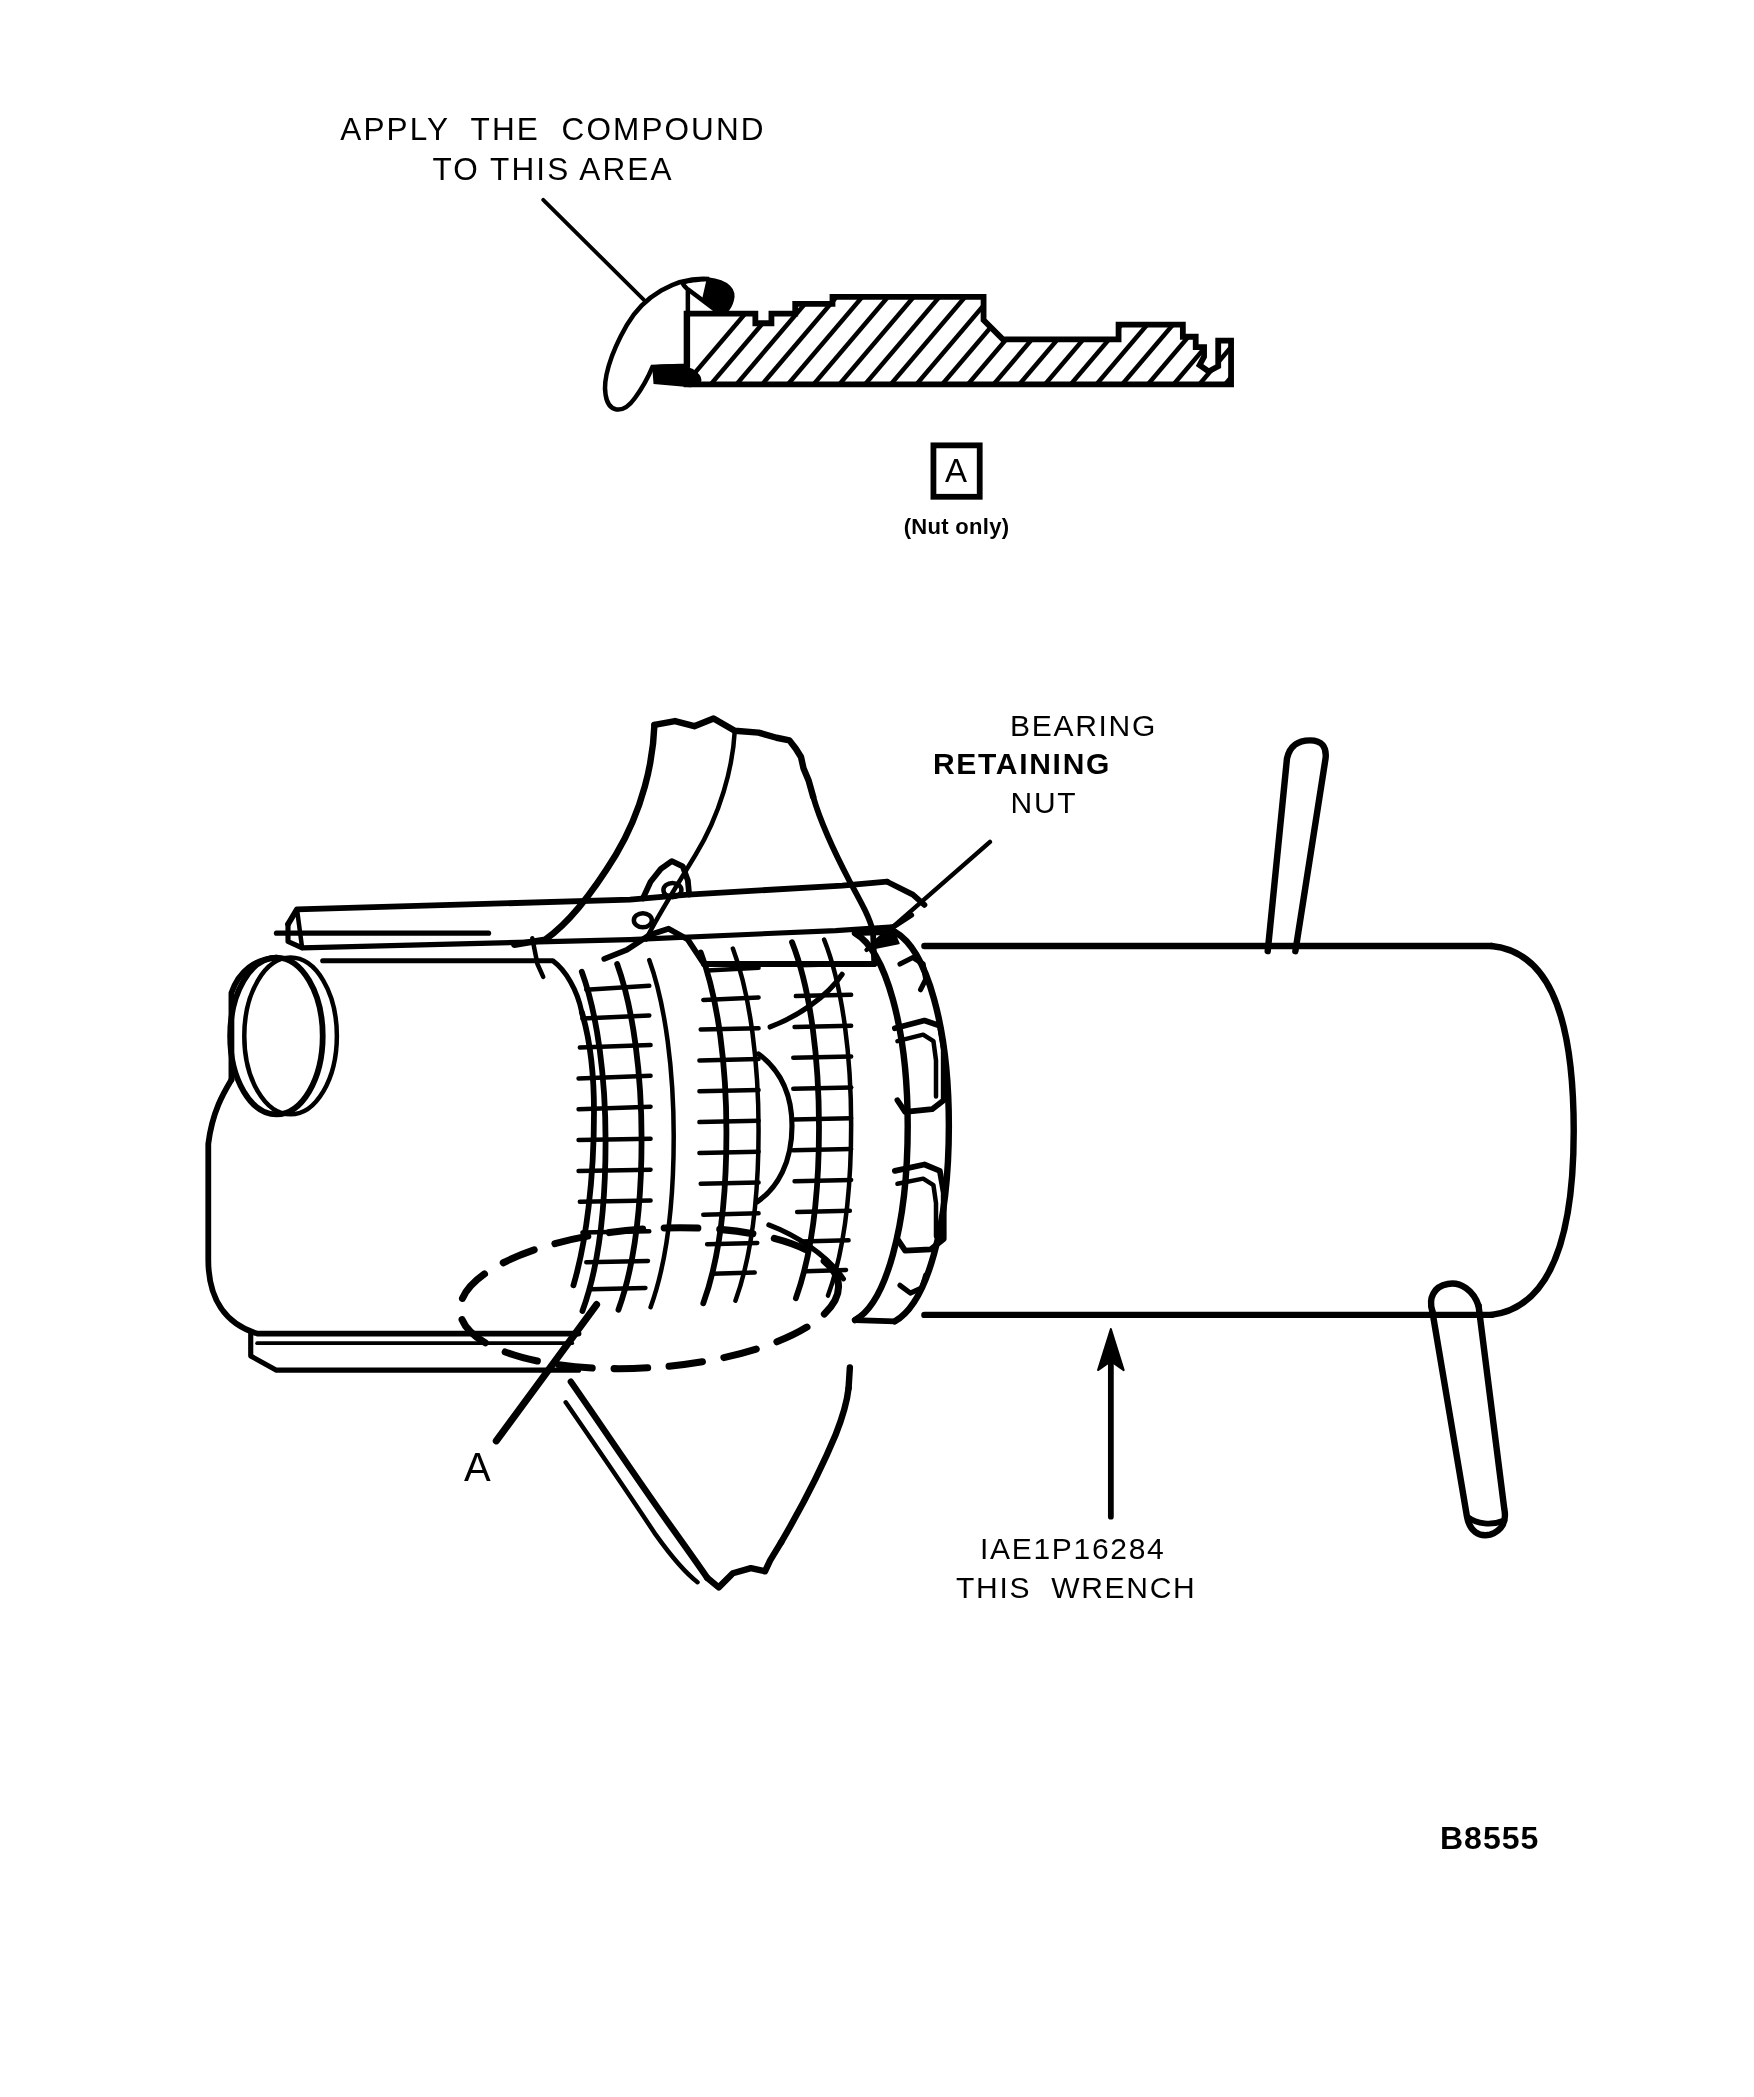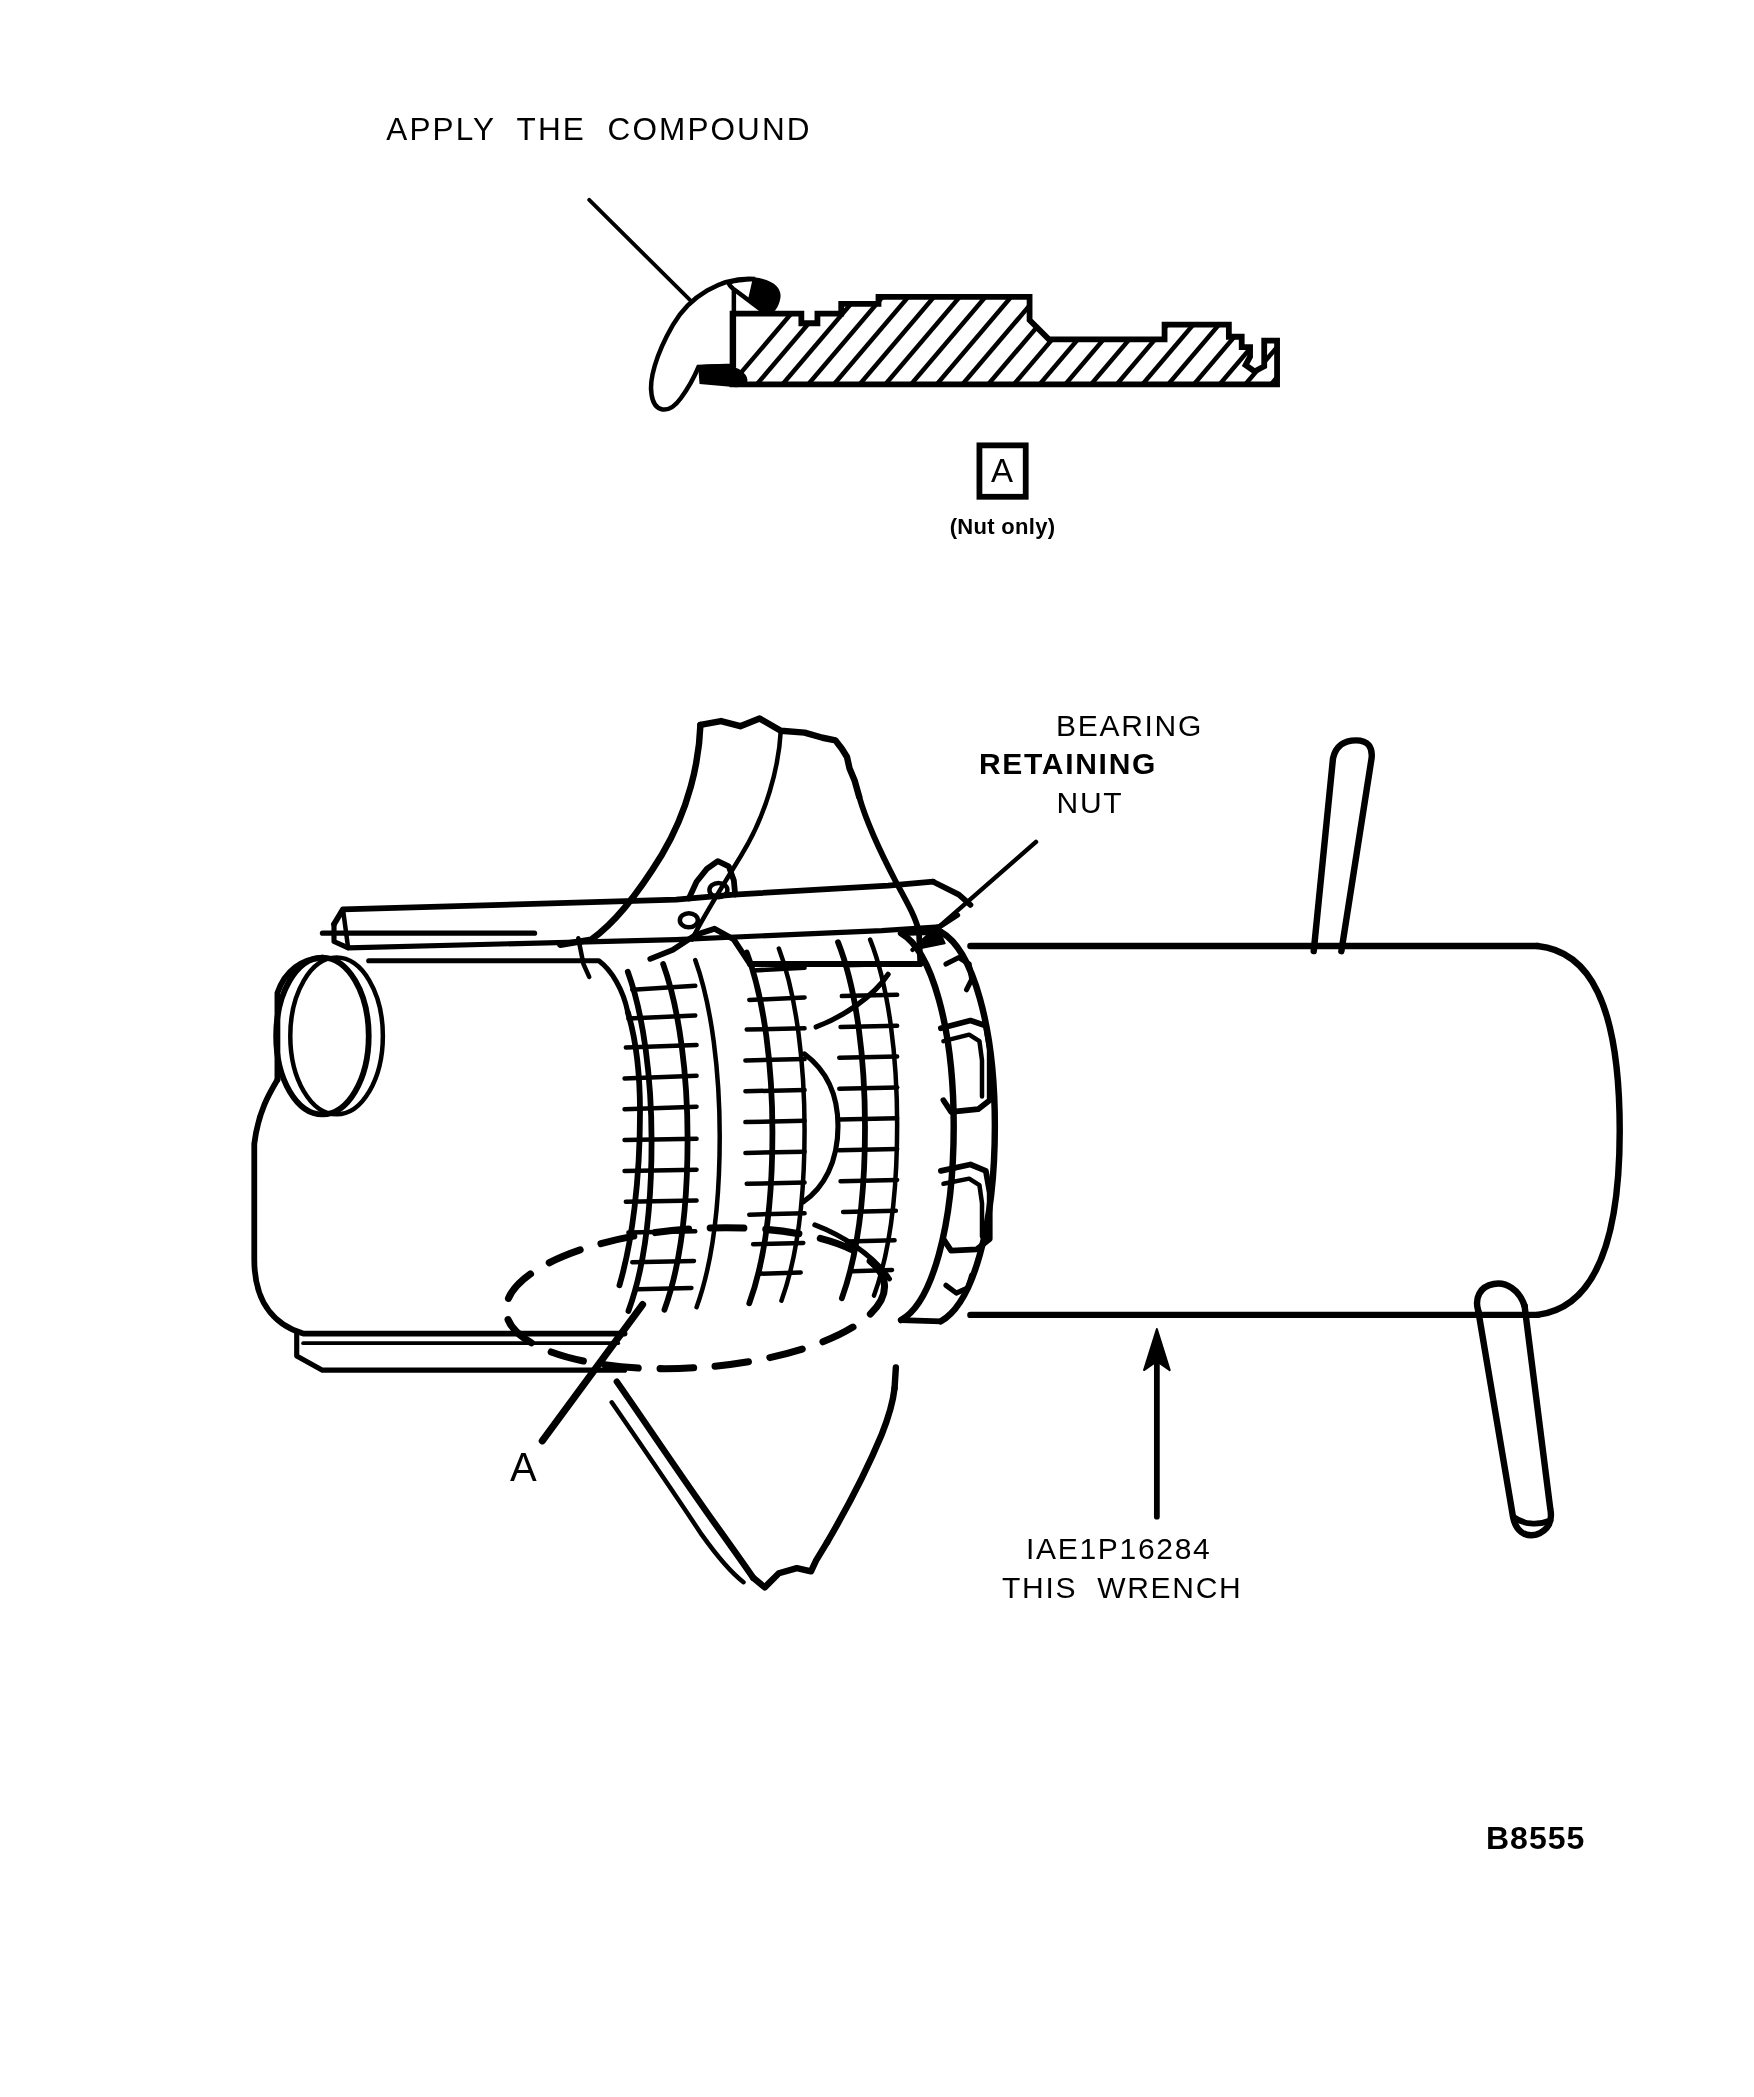--- a/index.html
+++ b/index.html
@@ -1,21 +1,21 @@
 <!DOCTYPE html>
 <html style="font-size:10.3px"><head>
 <meta charset="utf-8">
 <style>
   html,body{margin:0;padding:0;background:#fff;}
   body{
     width:1755px;height:2097px;position:relative;overflow:hidden;
     font-family:"Liberation Sans", sans-serif;
     color:#000;
   }
-  #sheet{position:absolute;inset:0;margin-left:46px;}
+  #sheet{position:absolute;inset:0;}
   svg.layer{position:absolute;left:0;top:0;width:1755px;height:2097px;}
   .txt{position:absolute;white-space:pre;font-family:"Liberation Sans", sans-serif;color:#000;}
   .cap{font-size:31.5px;letter-spacing:2.1px;font-weight:400;line-height:40px;}
   .cap2{font-size:30px;letter-spacing:1.7px;font-weight:400;line-height:39px;}
   .mixed{font-size:22px;letter-spacing:0.3px;font-weight:700;}
   .figid{font-size:32px;letter-spacing:1px;font-weight:700;}
   .bigA{font-size:40px;font-weight:400;letter-spacing:0;}
   .ctr{text-align:center;}
 </style>
 </head>
@@ -138,20 +138,21 @@
         <line x1="1870" y1="640" x2="2040" y2="440"></line>
       </g>
     </g>
 
     <g>
       <rect x="1452" y="693" width="72" height="80" fill="none" stroke="#000" stroke-width="9"></rect>
     </g>
   </svg>
 
   <div class="txt cap ctr" style="left:270px;top:109px;width:566px;">APPLY  THE  COMPOUND</div>
+  <div class="txt cap ctr" style="left:270px;top:149px;width:566px;">TO THIS AREA</div>
 
   <div class="txt ctr" style="left:933px;top:452px;width:46px;font-size:33px;">A</div>
 
   <div class="txt mixed ctr" style="left:828px;top:514px;width:257px;">(Nut only)</div>
 
   <svg class="layer" viewBox="0 0 2730 3263" preserveAspectRatio="none" aria-hidden="true">
 
     <g fill="none" stroke="#000" stroke-linejoin="round" stroke-linecap="round">
 
       <g>

